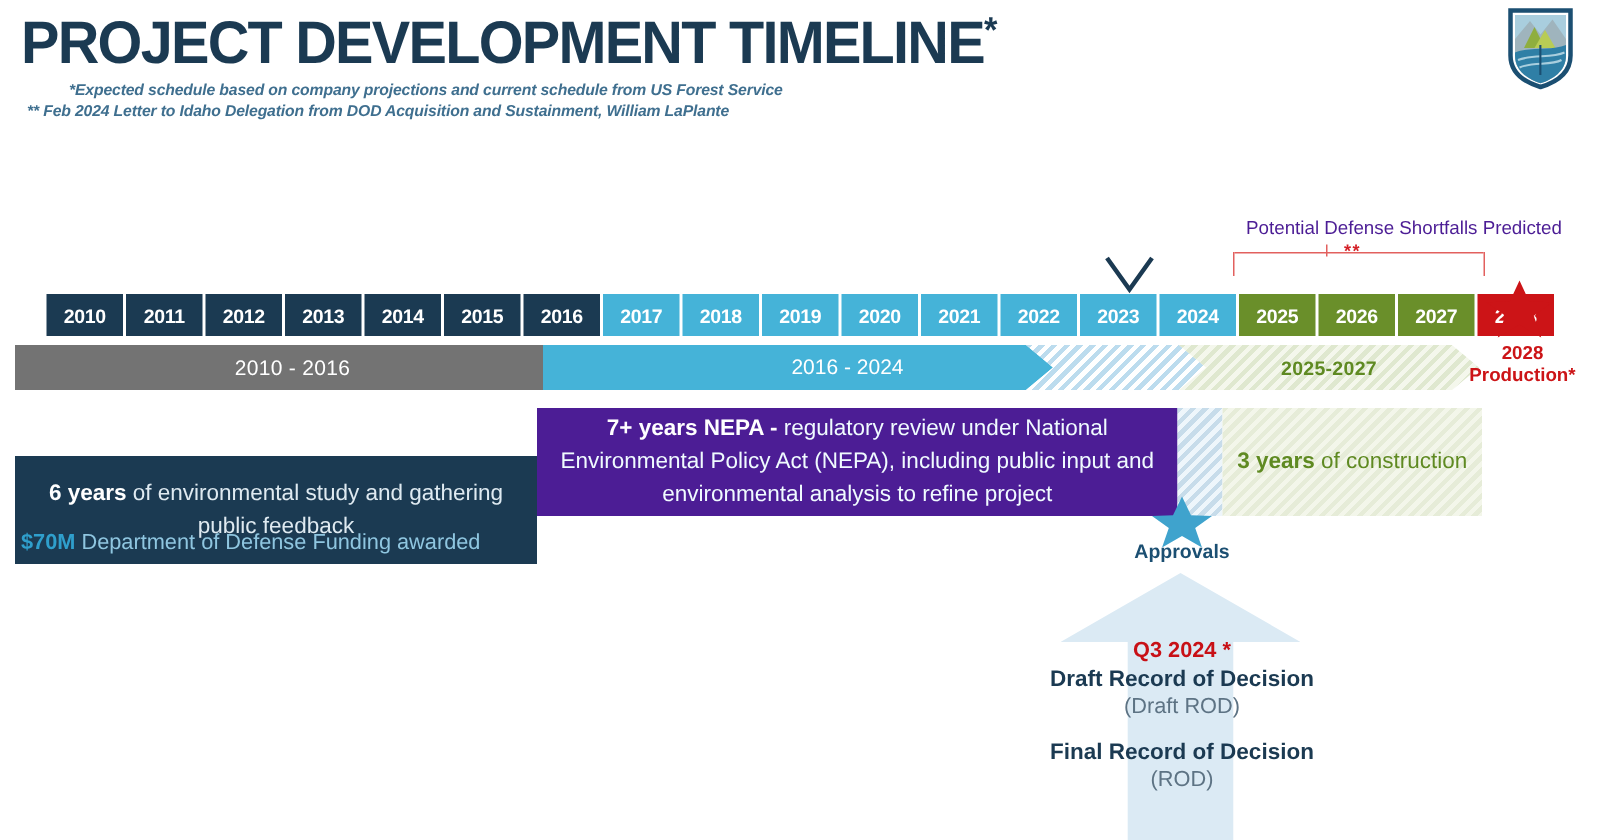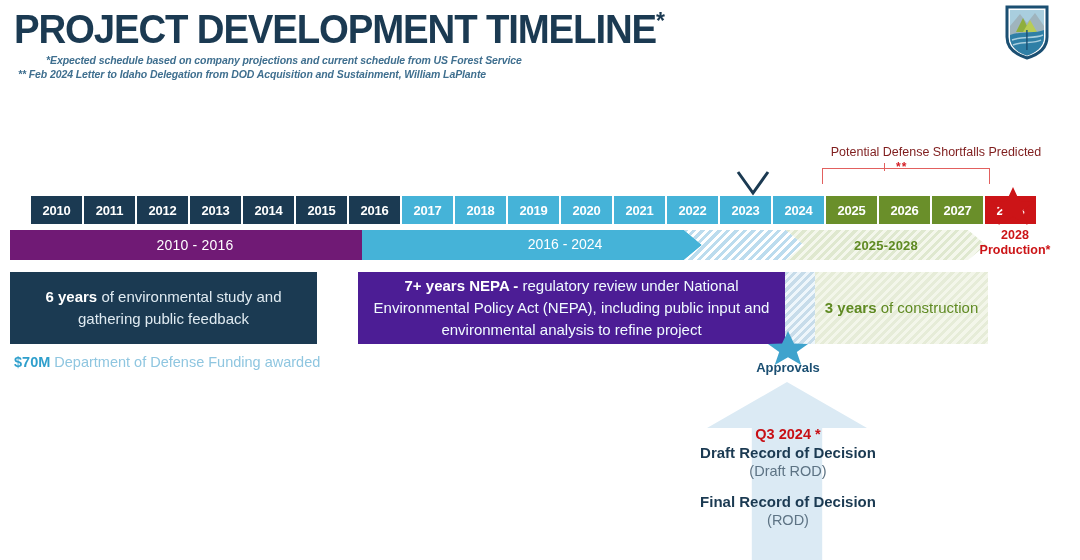--- a/index.html
+++ b/index.html
@@ -25,21 +25,21 @@
   }
   .subnote.n1{top:54px;margin-left:28px;}
   .subnote.n2{top:68px;}
 
   
   .logo{position:absolute;left:1004px;top:4px;width:46px;height:56px;}
 
   
   .shortfall-label{
     position:absolute;left:816px;top:145px;width:240px;
-    font-size:12.5px;color:#7f1d1d;white-space:nowrap;text-align:center;
+    font-size:12.5px;color:#4c1d95;white-space:nowrap;text-align:center;
   }
   .bracket{
     position:absolute;left:822px;top:168px;width:166px;height:16px;
     border:1.4px solid #e2605e;border-top:none;border-bottom:none;
   }
   .bracket:before{
     content:"";position:absolute;left:0;top:0;width:100%;height:0;
     border-top:1.4px solid #e2605e;
   }
   .bracket-tick{
@@ -67,21 +67,21 @@
   
   .pointer{position:absolute;left:736px;top:170px;width:34px;height:26px;}
 
   
   .band{position:absolute;left:10px;top:230px;height:30px;width:978px;}
   .arw{
     position:absolute;top:0;height:30px;display:flex;align-items:center;
     justify-content:center;color:#ffffff;font-size:14px;letter-spacing:.2px;
   }
   .arw.navy{
-    left:0;width:370px;background:#701a75;
+    left:0;width:370px;background:#737373;
     clip-path:polygon(0 0,352px 0,370px 50%,352px 100%,0 100%);
   }
   .arw.cyan{
     left:352px;width:340px;background:#45b3d8;
     clip-path:polygon(0 0,322px 0,340px 50%,322px 100%,0 100%);
     color:#ffffff;
   }
   .arw.hatchblue{
     left:674px;width:120px;
     background:
@@ -104,21 +104,21 @@
   .prodstar{position:absolute;left:987px;top:186px;width:52px;height:40px;}
   .prodtext{
     position:absolute;left:962px;top:228px;width:106px;text-align:center;
     color:#cc1417;font-size:12.5px;font-weight:bold;line-height:15px;
   }
 
   
   .blocks{position:absolute;left:10px;top:272px;height:72px;width:978px;}
   .blk{position:absolute;top:0;height:72px;display:flex;align-items:center;
        justify-content:center;text-align:center;padding:0 8px;box-sizing:border-box;}
-  .blk.navy{left:0;width:307px;background:#1b3a52;color:#dfeaf1;font-size:15px;line-height:22px;}
+  .blk.navy{left:0;width:348px;background:#1b3a52;color:#dfeaf1;font-size:15px;line-height:22px;margin-top:32px;}
   .blk.cyan{left:348px;width:427px;background:#4c1d95;color:#f0fbff;font-size:15px;line-height:22px;}
   .blk.hatch{
     left:775px;width:30px;
     background:repeating-linear-gradient(135deg,#c7dcea 0 3px,#eef6fb 3px 6px);
   }
   .blk.green{
     left:805px;width:173px;
     background:repeating-linear-gradient(135deg,#e6ecd8 0 3px,#f3f6ea 3px 6px);
     color:#5f8a22;font-size:15px;line-height:22px;
   }
@@ -208,21 +208,21 @@
     <svg width="34" height="26" viewBox="0 0 34 26">
       <path d="M2 2 L17 23 L32 2" fill="none" stroke="#1b3a52" stroke-width="3"></path>
       <path d="M6 3 L17 18 L28 3" fill="#ffffff"></path>
     </svg>
   </div>
 
   <div class="band">
     <div class="arw navy">2010 - 2016</div>
     <div class="arw cyan"></div>
     <div class="arw hatchblue"></div>
-    <div class="arw hatchgreen">2025-2028</div>
+    <div class="arw hatchgreen">2025-2027</div>
   </div>
   <div class="band-label-cyan">2016 - 2024</div>
 
   <div class="prodstar">
     <svg width="52" height="40" viewBox="0 0 52 40">
       <path d="M26 1 L32.5 15 L48 15.5 L35.5 24.5 L40.5 39 L26 30.5 L11.5 39 L16.5 24.5 L4 15.5 L19.5 15 Z" fill="#cc1417"></path>
     </svg>
   </div>
   <div class="prodtext">
     <span>2028</span><br>

